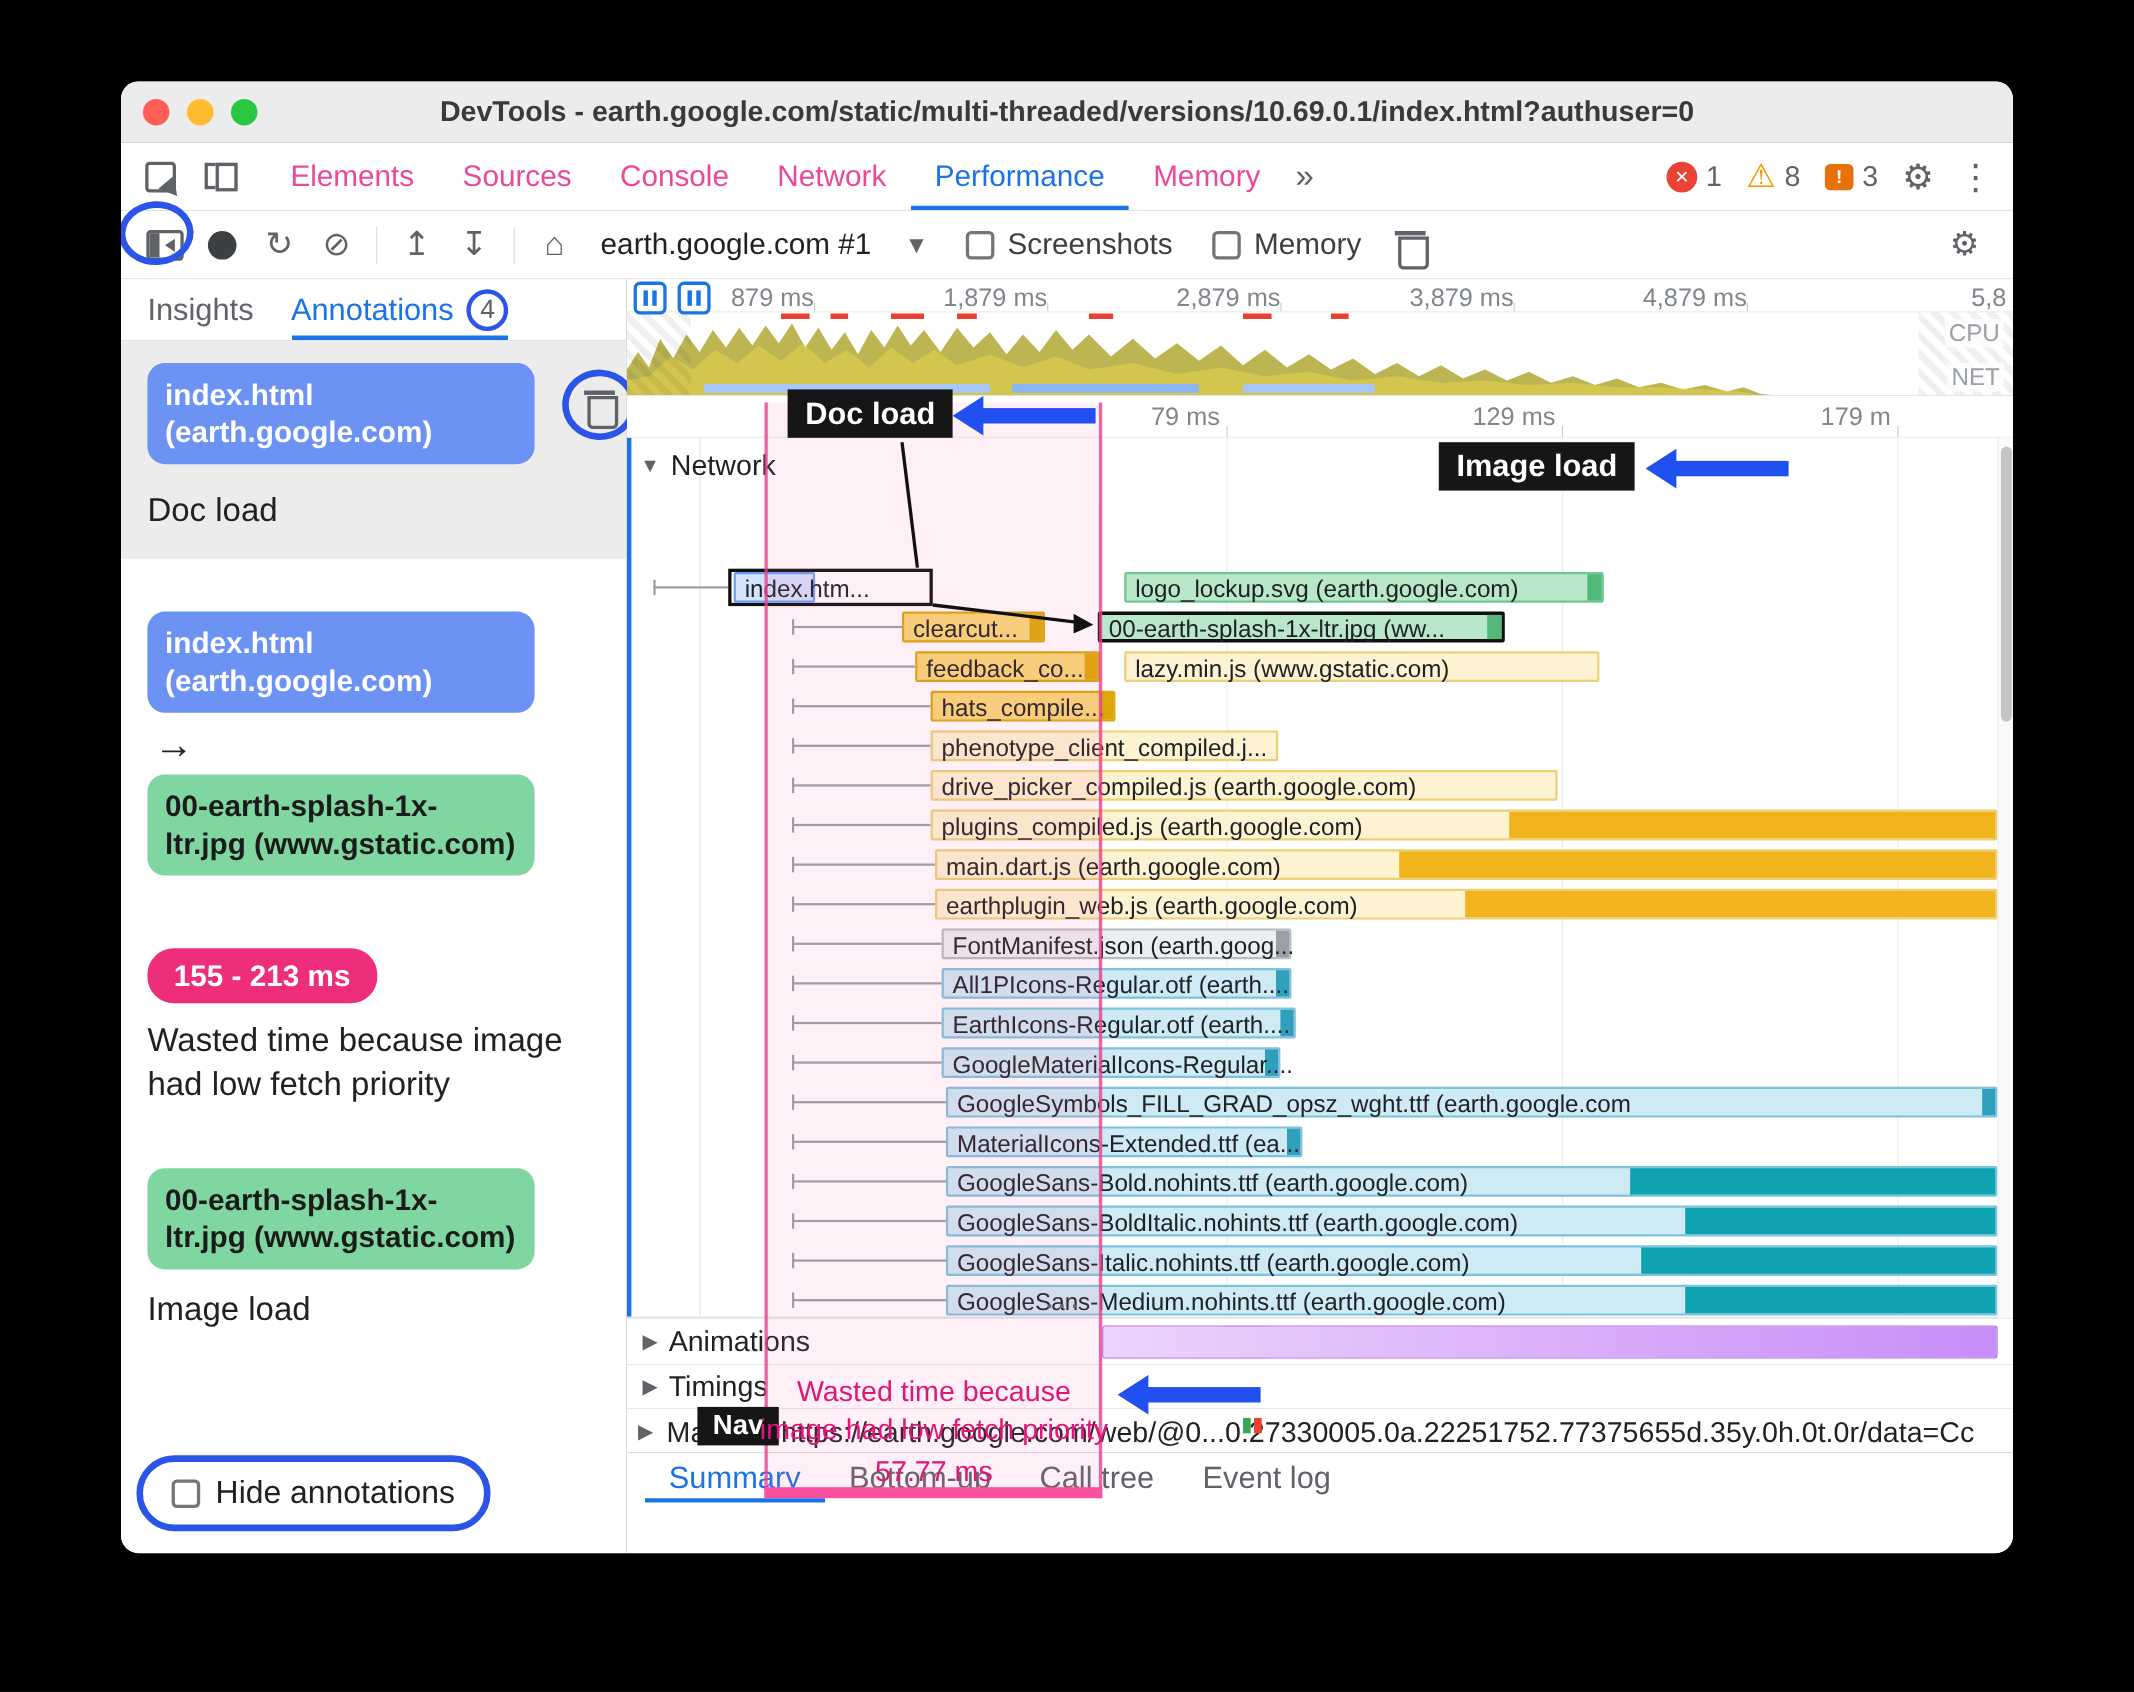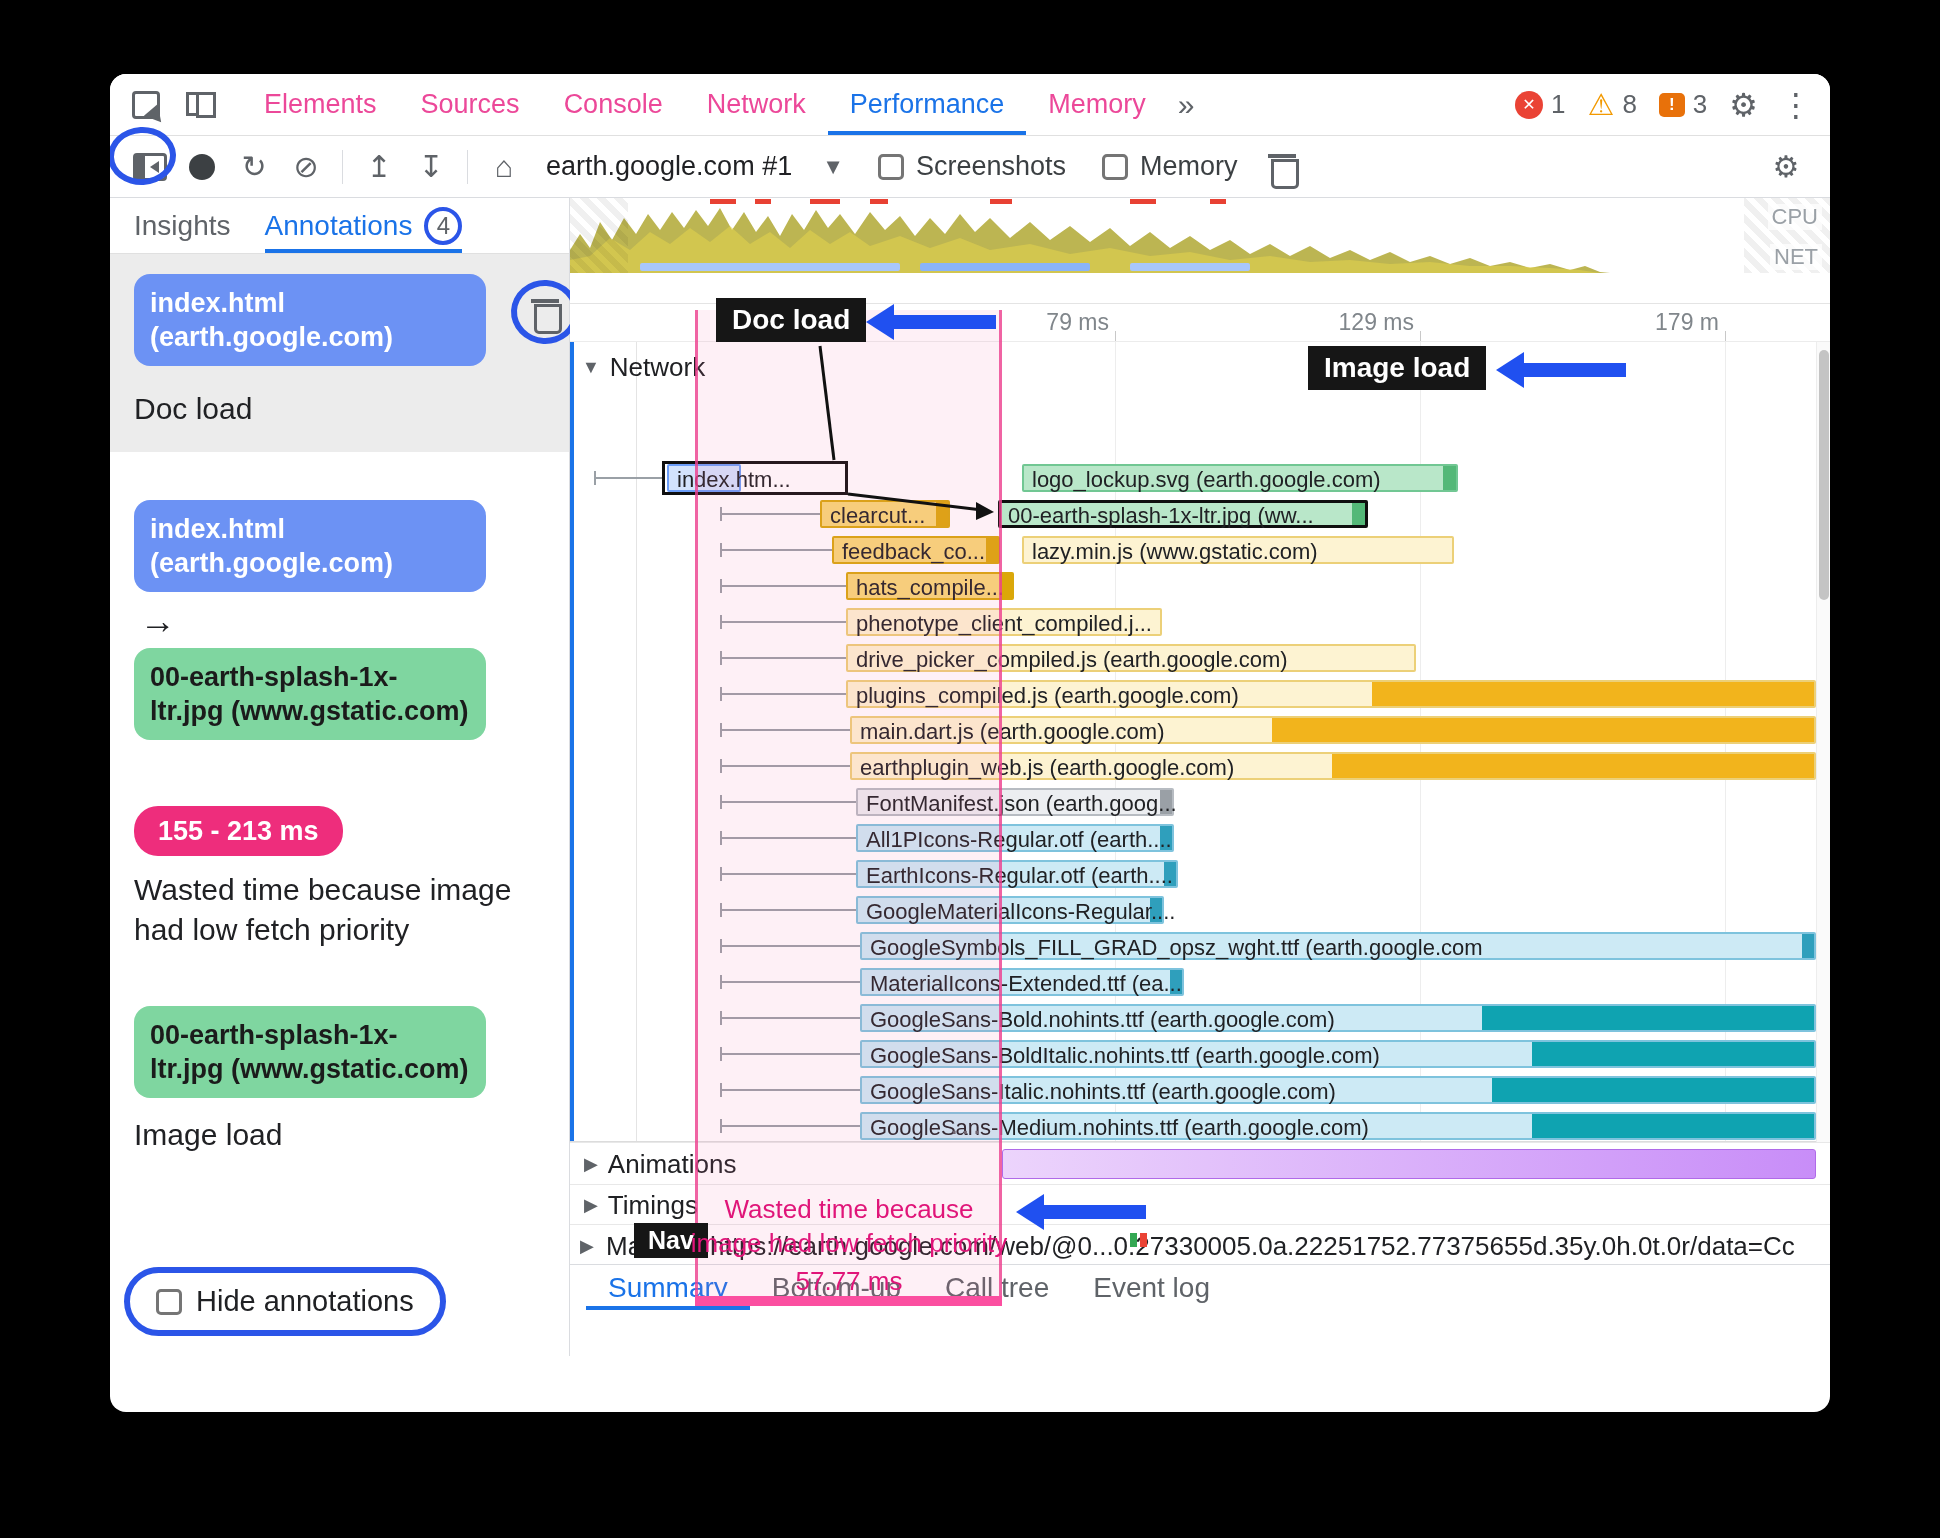--- a/index.html
+++ b/index.html
@@ -186,20 +186,28 @@
   .wasted-ms { margin-top:4px; font-weight:normal; }
   .m-scrollbar { position:absolute; right:0; top:144px; width:14px; height:800px; background:#fafafa;
     border-left:1px solid #ededed; z-index:8; }
   .m-thumb { position:absolute; left:2px; top:8px; width:10px; height:250px; background:#c4c4c4; border-radius:5px; }
 </style>
 </head>
 <body>
 
 <div class="window">
 
+  <div class="titlebar">
+    <div class="traffic">
+      <span class="tl red"></span>
+      <span class="tl yellow"></span>
+      <span class="tl green"></span>
+    </div>
+    <div class="title-text">DevTools - earth.google.com/static/multi-threaded/versions/10.69.0.1/index.html?authuser=0</div>
+  </div>
 
   <div class="tabbar">
     <div class="tb-icons">
       <span class="inspect-ico"></span>
       <span class="device-ico"></span>
     </div>
     <div class="dt-tabs" id="devtools-tabs">
         <div class="dt-tab">Elements</div>
         <div class="dt-tab">Sources</div>
         <div class="dt-tab">Console</div>
@@ -299,20 +307,41 @@
         <span class="hide-oval">
           <span class="cb"></span>
           <span class="hide-label">Hide annotations</span>
         </span>
       </div>
     </div>
 
     <div class="main">
 
       <div class="overview">
+        <div class="ov-ruler" id="overview-ruler">
+          <span class="pause-chip" style="left:6px;">
+              <i></i>
+              <i></i>
+            </span>
+          <span class="pause-chip" style="left:46px;">
+              <i></i>
+              <i></i>
+            </span>
+        <div class="ov-tick-label" style="left: 20px;">879 ms</div>
+            <div class="ov-tick" style="left: 170px;"></div>
+            <div class="ov-tick-label" style="left: 232px;">1,879 ms</div>
+            <div class="ov-tick" style="left: 382px;"></div>
+            <div class="ov-tick-label" style="left: 444px;">2,879 ms</div>
+            <div class="ov-tick" style="left: 594px;"></div>
+            <div class="ov-tick-label" style="left: 656px;">3,879 ms</div>
+            <div class="ov-tick" style="left: 806px;"></div>
+            <div class="ov-tick-label" style="left: 868px;">4,879 ms</div>
+            <div class="ov-tick" style="left: 1018px;"></div>
+            <div class="ov-tick-label last" style="left: 1222px;">5,8</div>
+          </div>
         <div class="ov-chart">
           <div class="hatch" style="left:0; width:58px;"></div>
           <div class="hatch" style="right:0; width:86px;"></div>
           <svg width="1260" height="75">
             <polygon fill="#b5ad3f" opacity="0.9" points="0,75 0,52 10,36 20,50 30,24 42,42 54,20 66,36 78,16 90,32 102,14 114,30 126,12 138,28 150,10 162,32 174,14 186,34 198,18 210,38 222,16 234,32 246,12 258,30 270,16 285,36 300,14 315,32 330,18 345,38 360,20 375,36 390,16 405,34 420,20 440,40 460,24 480,42 500,28 520,44 540,30 560,48 580,34 600,50 620,38 640,52 660,42 680,56 700,46 720,58 740,48 760,60 780,52 800,62 820,54 840,64 860,58 880,66 900,60 920,68 940,64 960,70 980,66 1000,72 1015,68 1030,74 1040,75"></polygon>
             <polygon fill="#e3d34c" opacity="0.55" points="0,75 0,62 20,58 40,40 60,52 80,34 100,46 120,30 140,44 160,28 180,46 200,34 220,50 240,32 260,46 280,34 300,48 330,38 360,50 390,40 420,52 460,46 500,56 540,50 580,58 620,54 660,62 700,58 740,64 780,62 820,66 860,64 900,68 940,68 980,70 1010,72 1030,75"></polygon>
             <g fill="#e84133">
               <rect x="140" y="1" width="26" height="5"></rect>
                 <rect x="185" y="1" width="16" height="5"></rect>
               <rect x="240" y="1" width="30" height="5"></rect>

